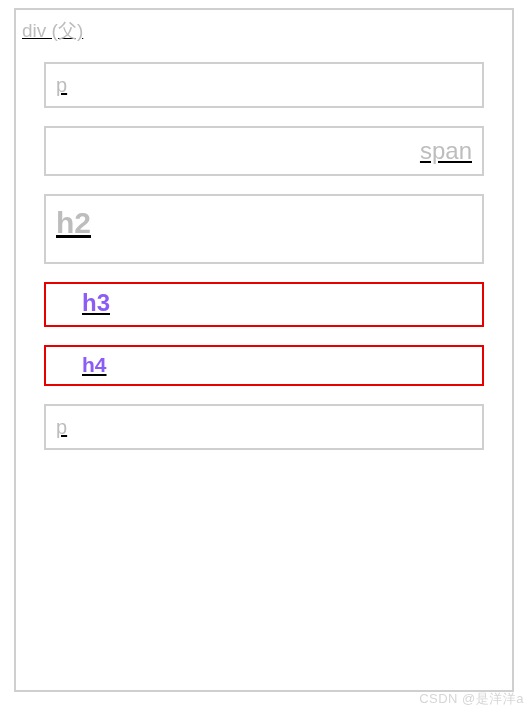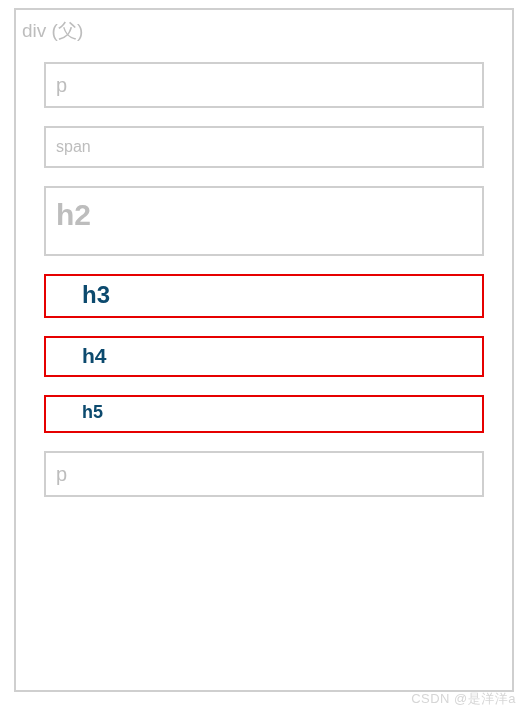--- a/index.html
+++ b/index.html
@@ -11,52 +11,53 @@
     position: relative;
   }
   .outer {
     position: absolute;
     left: 14px;
     top: 8px;
     width: 500px;
     height: 684px;
     border: 2px solid #cfcfcf;
     padding: 6px 28px 18px 28px;
+    text-decoration: underline;
   }
   .outer-label {
     color: #bdbdbd;
     font-size: 19px;
     margin-left: -22px;
     margin-top: 2px;
     margin-bottom: 10px;
   }
   .child {
     border: 2px solid #cfcfcf;
     margin-top: 18px;
     padding: 6px 10px 8px 10px;
     color: #bdbdbd;
     font-weight: 600;
     line-height: 1.1;
   }
   .child.sel {
     border-color: #e60000;
-    color: #0c4a6e;
+    color: #8b5cf6;
     padding-left: 36px;
   }
   .fs-p    { font-size: 20px; font-weight: 400; padding-top:10px; padding-bottom:10px;}
-  .fs-span { font-size: 16px; font-weight: 400; padding-top:10px; padding-bottom:10px;}
+  .fs-span { font-size: 24px; font-weight: 400; padding-top:10px; padding-bottom:10px;text-align:right;}
   .fs-h2   { font-size: 30px; padding-top:10px; padding-bottom:23px;}
   .fs-h3   { font-size: 24px; }
   .fs-h4   { font-size: 21px; }
   .fs-h5   { font-size: 18px; }
   .fs-h6   { font-size: 16px; }
   .fs-p2   { font-size: 20px; font-weight: 400; padding-top:10px; padding-bottom:10px;}
   .watermark {
     position: absolute;
-    right: 16px;
+    right: 8px;
     bottom: 4px;
     font-size: 13px;
     color: #d6d6d6;
     letter-spacing: 0.5px;
     font-weight: 400;
   }
 </style>
 </head>
 <body>
 
@@ -71,21 +72,18 @@
   </div>
   <div class="child fs-h2">
     <span>h2</span>
   </div>
   <div class="child sel fs-h3">
     <span>h3</span>
   </div>
   <div class="child sel fs-h4">
     <span>h4</span>
   </div>
-  <div class="child sel fs-h5">
-    <span>h5</span>
-  </div>
   <div class="child fs-p2">
     <span>p</span>
   </div>
 </div>
 
 <div class="watermark">CSDN @是洋洋a</div>
 
 </body></html>

